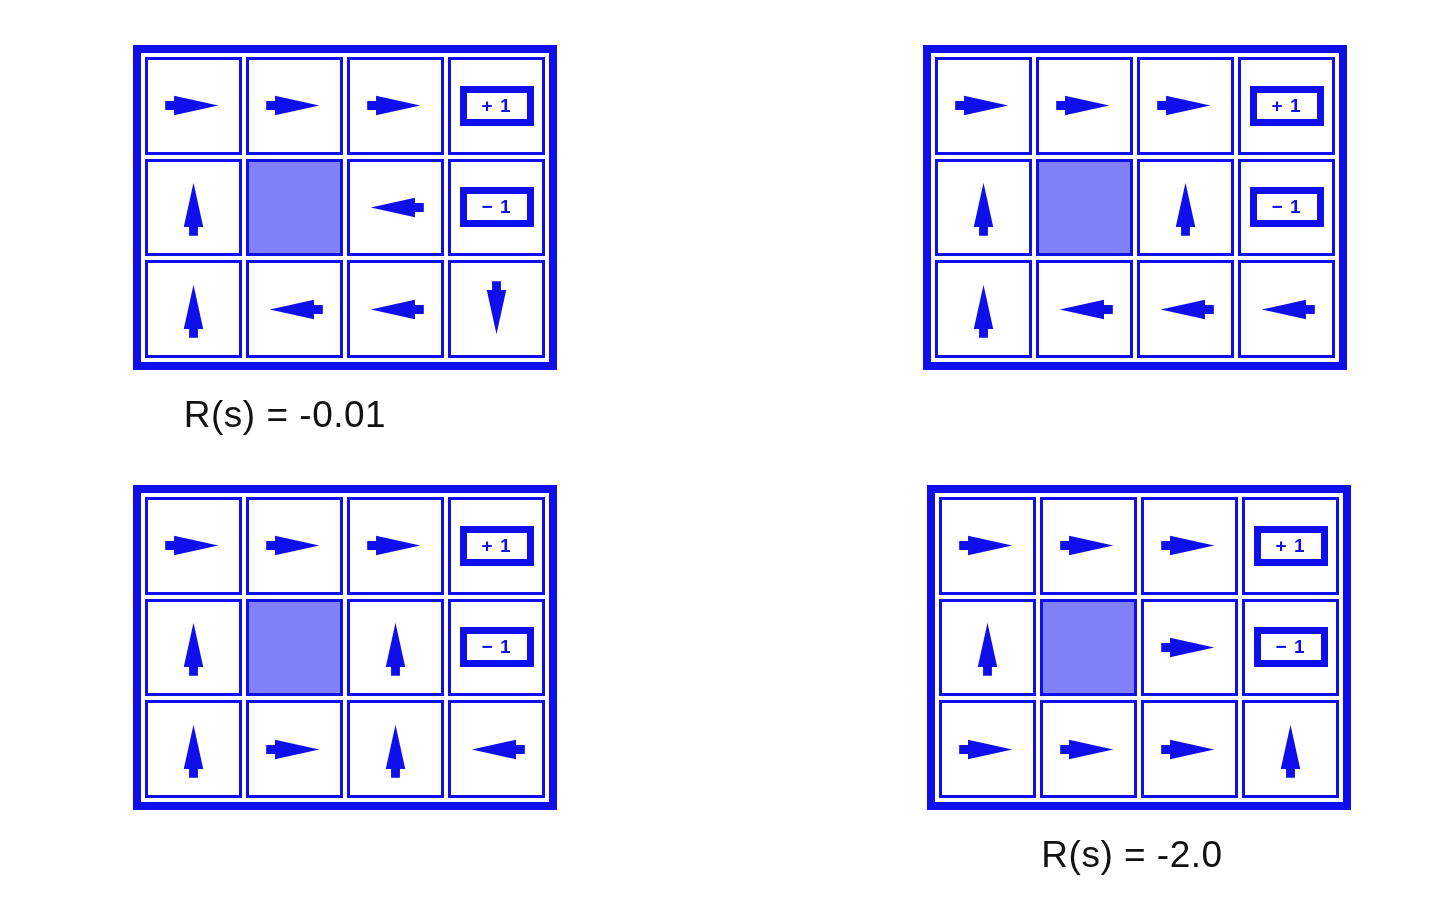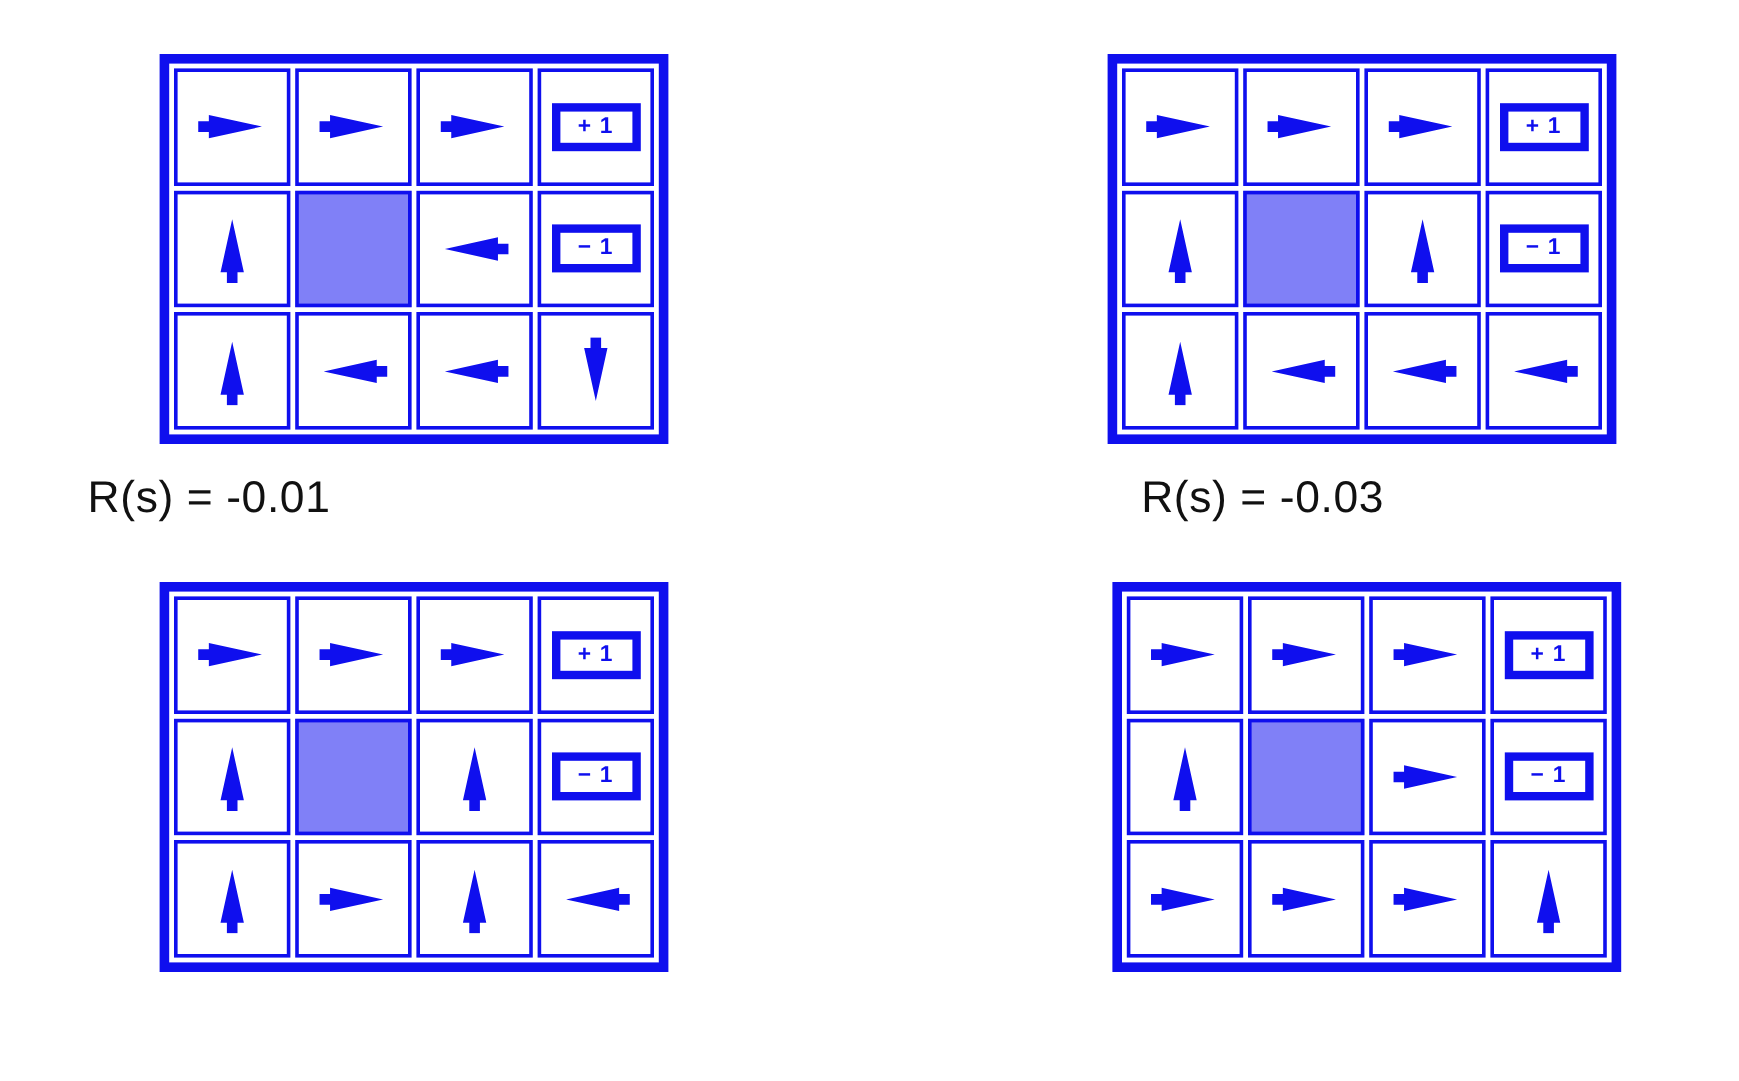--- a/index.html
+++ b/index.html
@@ -64,20 +64,21 @@
     align-items: center;
     justify-content: center;
     font-size: 19px;
     font-weight: bold;
     letter-spacing: 1px;
     white-space: nowrap;
   }
 
   .caption {
     margin-top: 24px;
+    text-align: center;
     color: var(--ink);
     font-size: 37px;
     letter-spacing: 0.5px;
   }
   .p1 .caption { transform: translateX(-60px); }
   .p2 .caption { transform: translateX(28px); }
   .p3 .caption { transform: translateX(-53px); }
   .p4 .caption { transform: translateX(-7px); }
 </style>
 </head>
@@ -191,21 +192,20 @@
           <svg class="arrow" viewBox="0 0 64 26" style="transform:rotate(180deg)">
             <polygon points="0,8 10,8 10,2 60,13 10,24 10,18 0,18"></polygon>
           </svg>
         </div>
         <div class="cell">
           <svg class="arrow" viewBox="0 0 64 26" style="transform:rotate(180deg)">
             <polygon points="0,8 10,8 10,2 60,13 10,24 10,18 0,18"></polygon>
           </svg>
         </div>
       </div>
-    <figcaption class="caption">R(s) = -0.03</figcaption>
   </figure>
 
   <figure class="panel p3">
     <div class="grid">
         <div class="cell">
           <svg class="arrow" viewBox="0 0 64 26" style="transform:rotate(0deg)">
             <polygon points="0,8 10,8 10,2 60,13 10,24 10,18 0,18"></polygon>
           </svg>
         </div>
         <div class="cell">
@@ -306,15 +306,16 @@
           <svg class="arrow" viewBox="0 0 64 26" style="transform:rotate(0deg)">
             <polygon points="0,8 10,8 10,2 60,13 10,24 10,18 0,18"></polygon>
           </svg>
         </div>
         <div class="cell">
           <svg class="arrow" viewBox="0 0 64 26" style="transform:rotate(-90deg)">
             <polygon points="0,8 10,8 10,2 60,13 10,24 10,18 0,18"></polygon>
           </svg>
         </div>
       </div>
+    <figcaption class="caption">R(s) = -2.0</figcaption>
   </figure>
 
 </div>
 
 </body></html>

